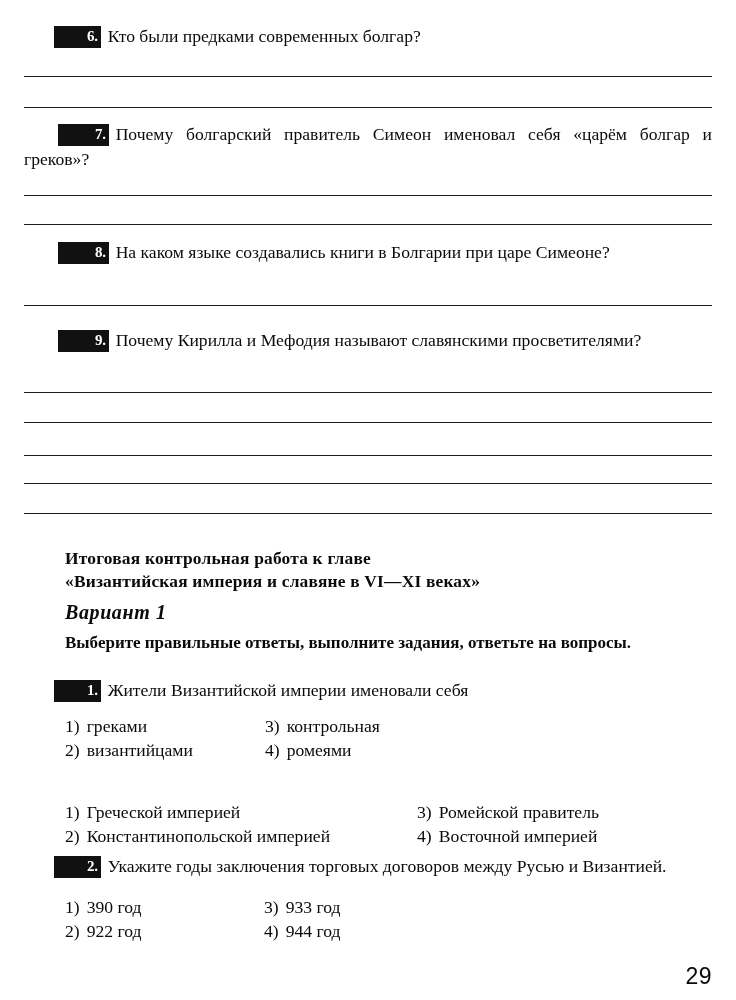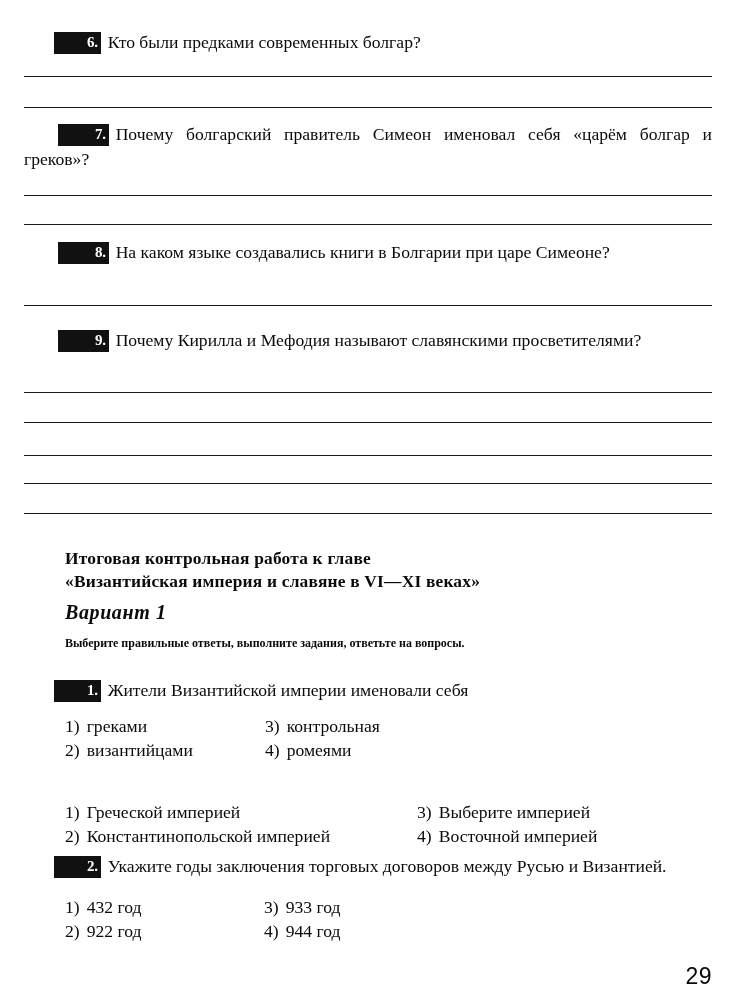--- a/index.html
+++ b/index.html
@@ -85,21 +85,21 @@
     font-weight: bold;
     font-style: italic;
     font-size: 20px;
     letter-spacing: 0.6px;
   }
   .instruction {
     position: absolute;
     left: 24px;
     width: 688px;
     font-weight: bold;
-    font-size: 12px;
+    font-size: 17px;
     line-height: 24px;
     text-align: justify;
     text-justify: inter-word;
     text-indent: 41px;
   }
 
   
   .options {
     position: absolute;
     font-size: 17.6px;
@@ -124,21 +124,21 @@
     font-size: 23px;
     font-family: "Liberation Sans", sans-serif;
     letter-spacing: 0.5px;
   }
 </style>
 </head>
 <body>
 
 <div class="page">
 
-  <div class="qblock q-para-small" style="top:24px;margin-top:6px;">
+  <div class="qblock q-para-small" style="top:24px;">
     <span class="badge">6.</span><span class="qtext-inline">Кто были предками современных болгар?</span>
   </div>
 
   <div class="rule" style="top:76px;"></div>
   <div class="rule" style="top:107px;"></div>
 
   <div class="qblock q-para" style="top:122px;">
     <span class="badge">7.</span><span class="qtext-inline">Почему болгарский правитель Симеон именовал себя «царём болгар и греков»?</span>
   </div>
 
@@ -197,21 +197,21 @@
 
 
   <div class="options" style="top:800px; left:65px; width:647px;">
     <div class="opt-row">
       <div class="opt" style="width:352px;">
         <span class="opt-num">1)</span>
         <span>Греческой империей</span>
       </div>
       <div class="opt">
         <span class="opt-num">3)</span>
-        <span>Выберите империей</span>
+        <span>Ромейской правитель</span>
       </div>
     </div>
     <div class="opt-row">
       <div class="opt" style="width:352px;">
         <span class="opt-num">2)</span>
         <span>Константинопольской империей</span>
       </div>
       <div class="opt">
         <span class="opt-num">4)</span>
         <span>Восточной империей</span>
@@ -220,21 +220,21 @@
   </div>
 
   <div class="qblock q-para-small" style="top:854px;">
     <span class="badge">2.</span><span class="qtext-inline">Укажите годы заключения торговых договоров между Русью и Византией.</span>
   </div>
 
   <div class="options" style="top:895px; left:65px;">
     <div class="opt-row">
       <div class="opt" style="width:199px;">
         <span class="opt-num">1)</span>
-        <span>432 год</span>
+        <span>390 год</span>
       </div>
       <div class="opt">
         <span class="opt-num">3)</span>
         <span>933 год</span>
       </div>
     </div>
     <div class="opt-row">
       <div class="opt" style="width:199px;">
         <span class="opt-num">2)</span>
         <span>922 год</span>

